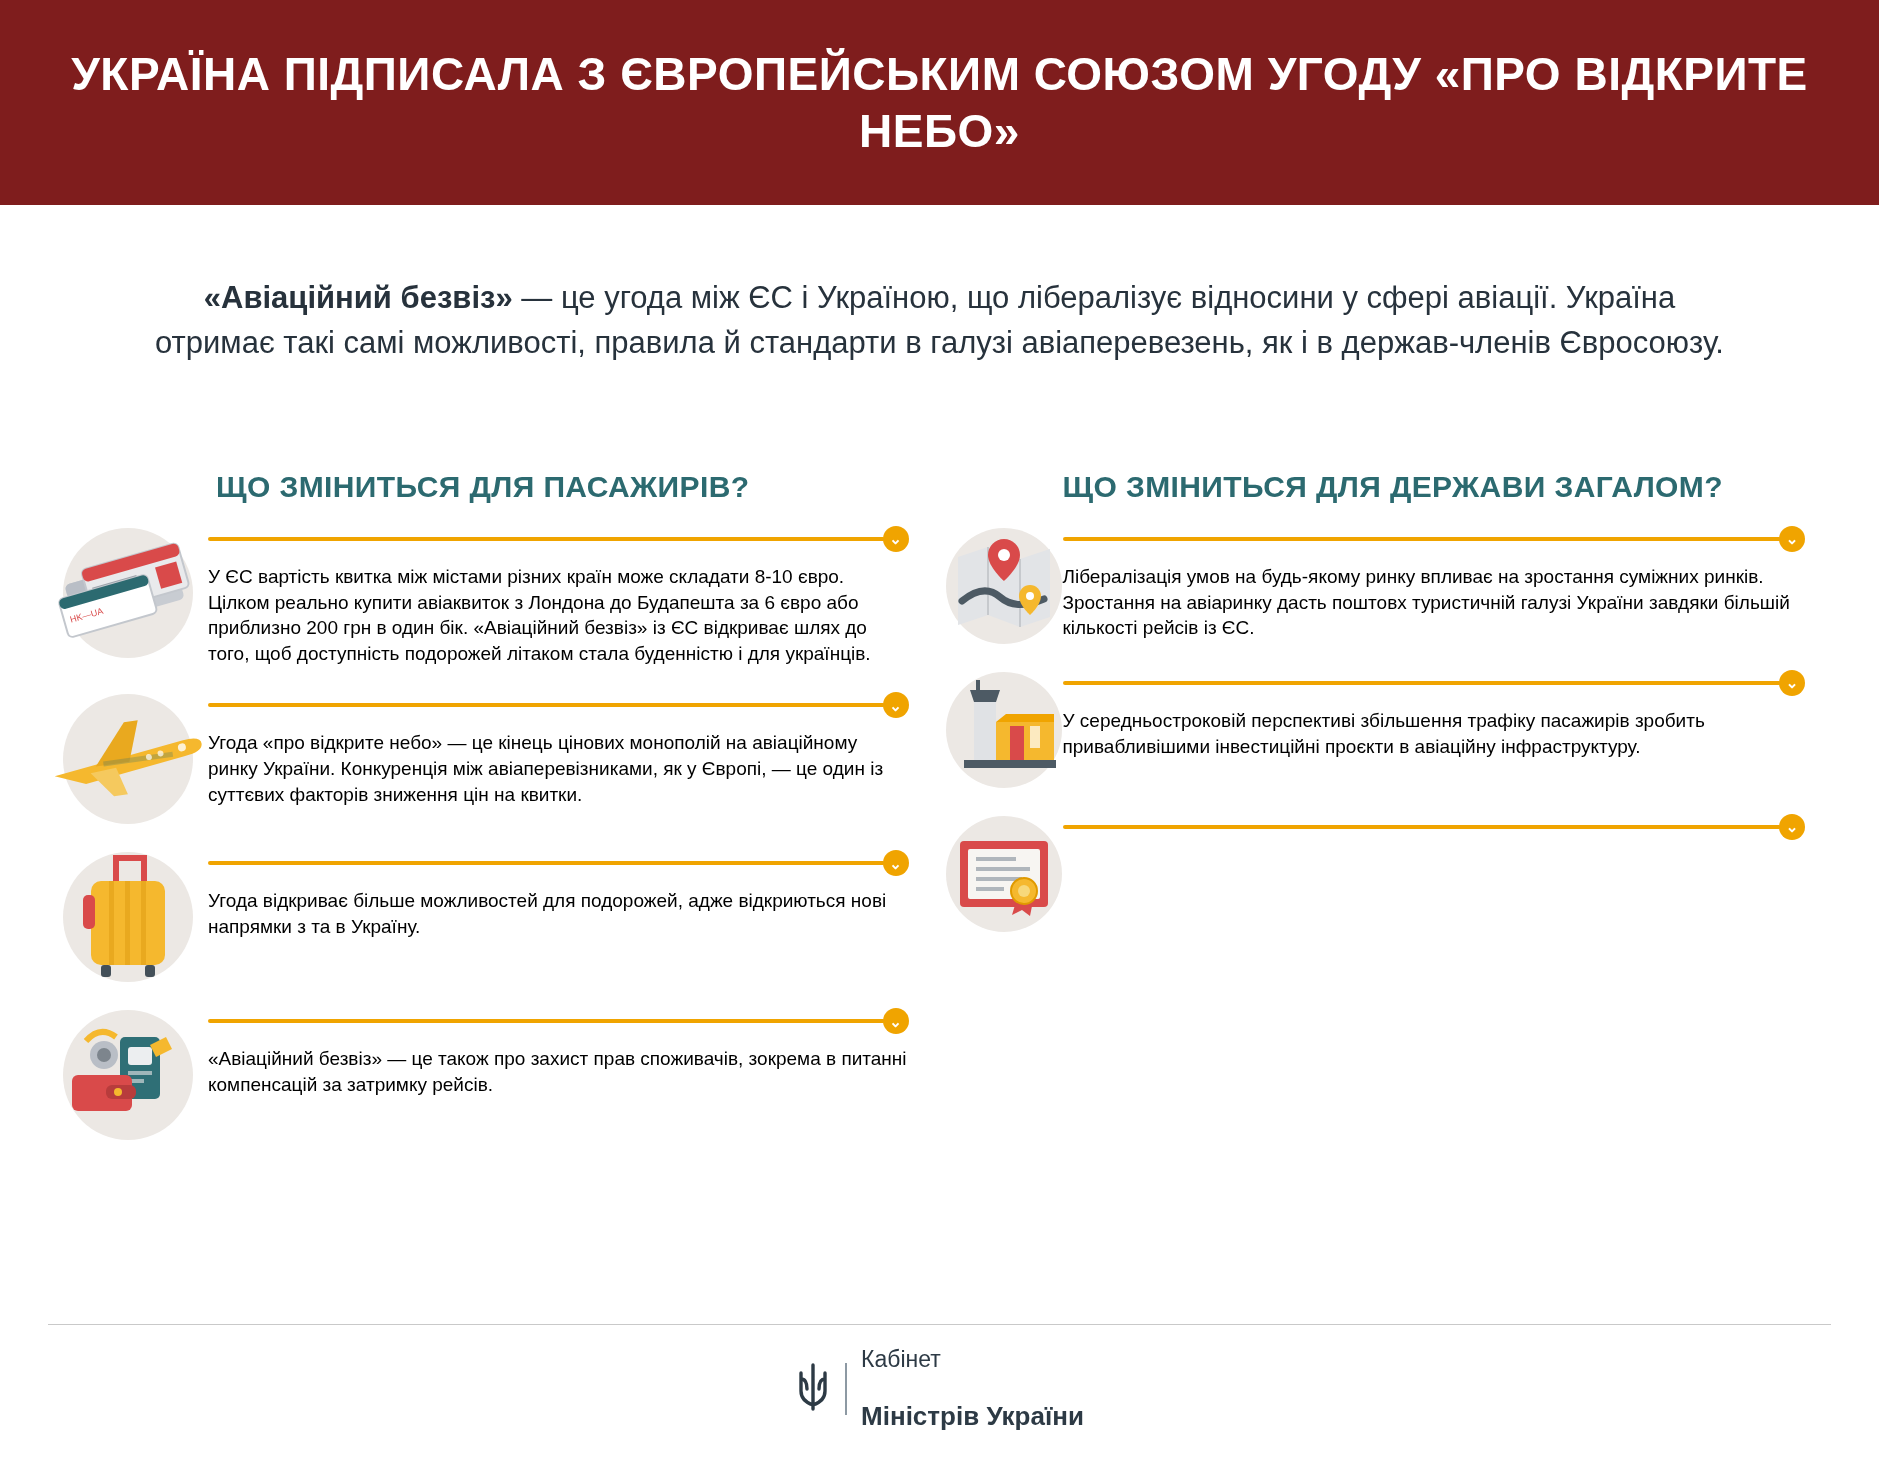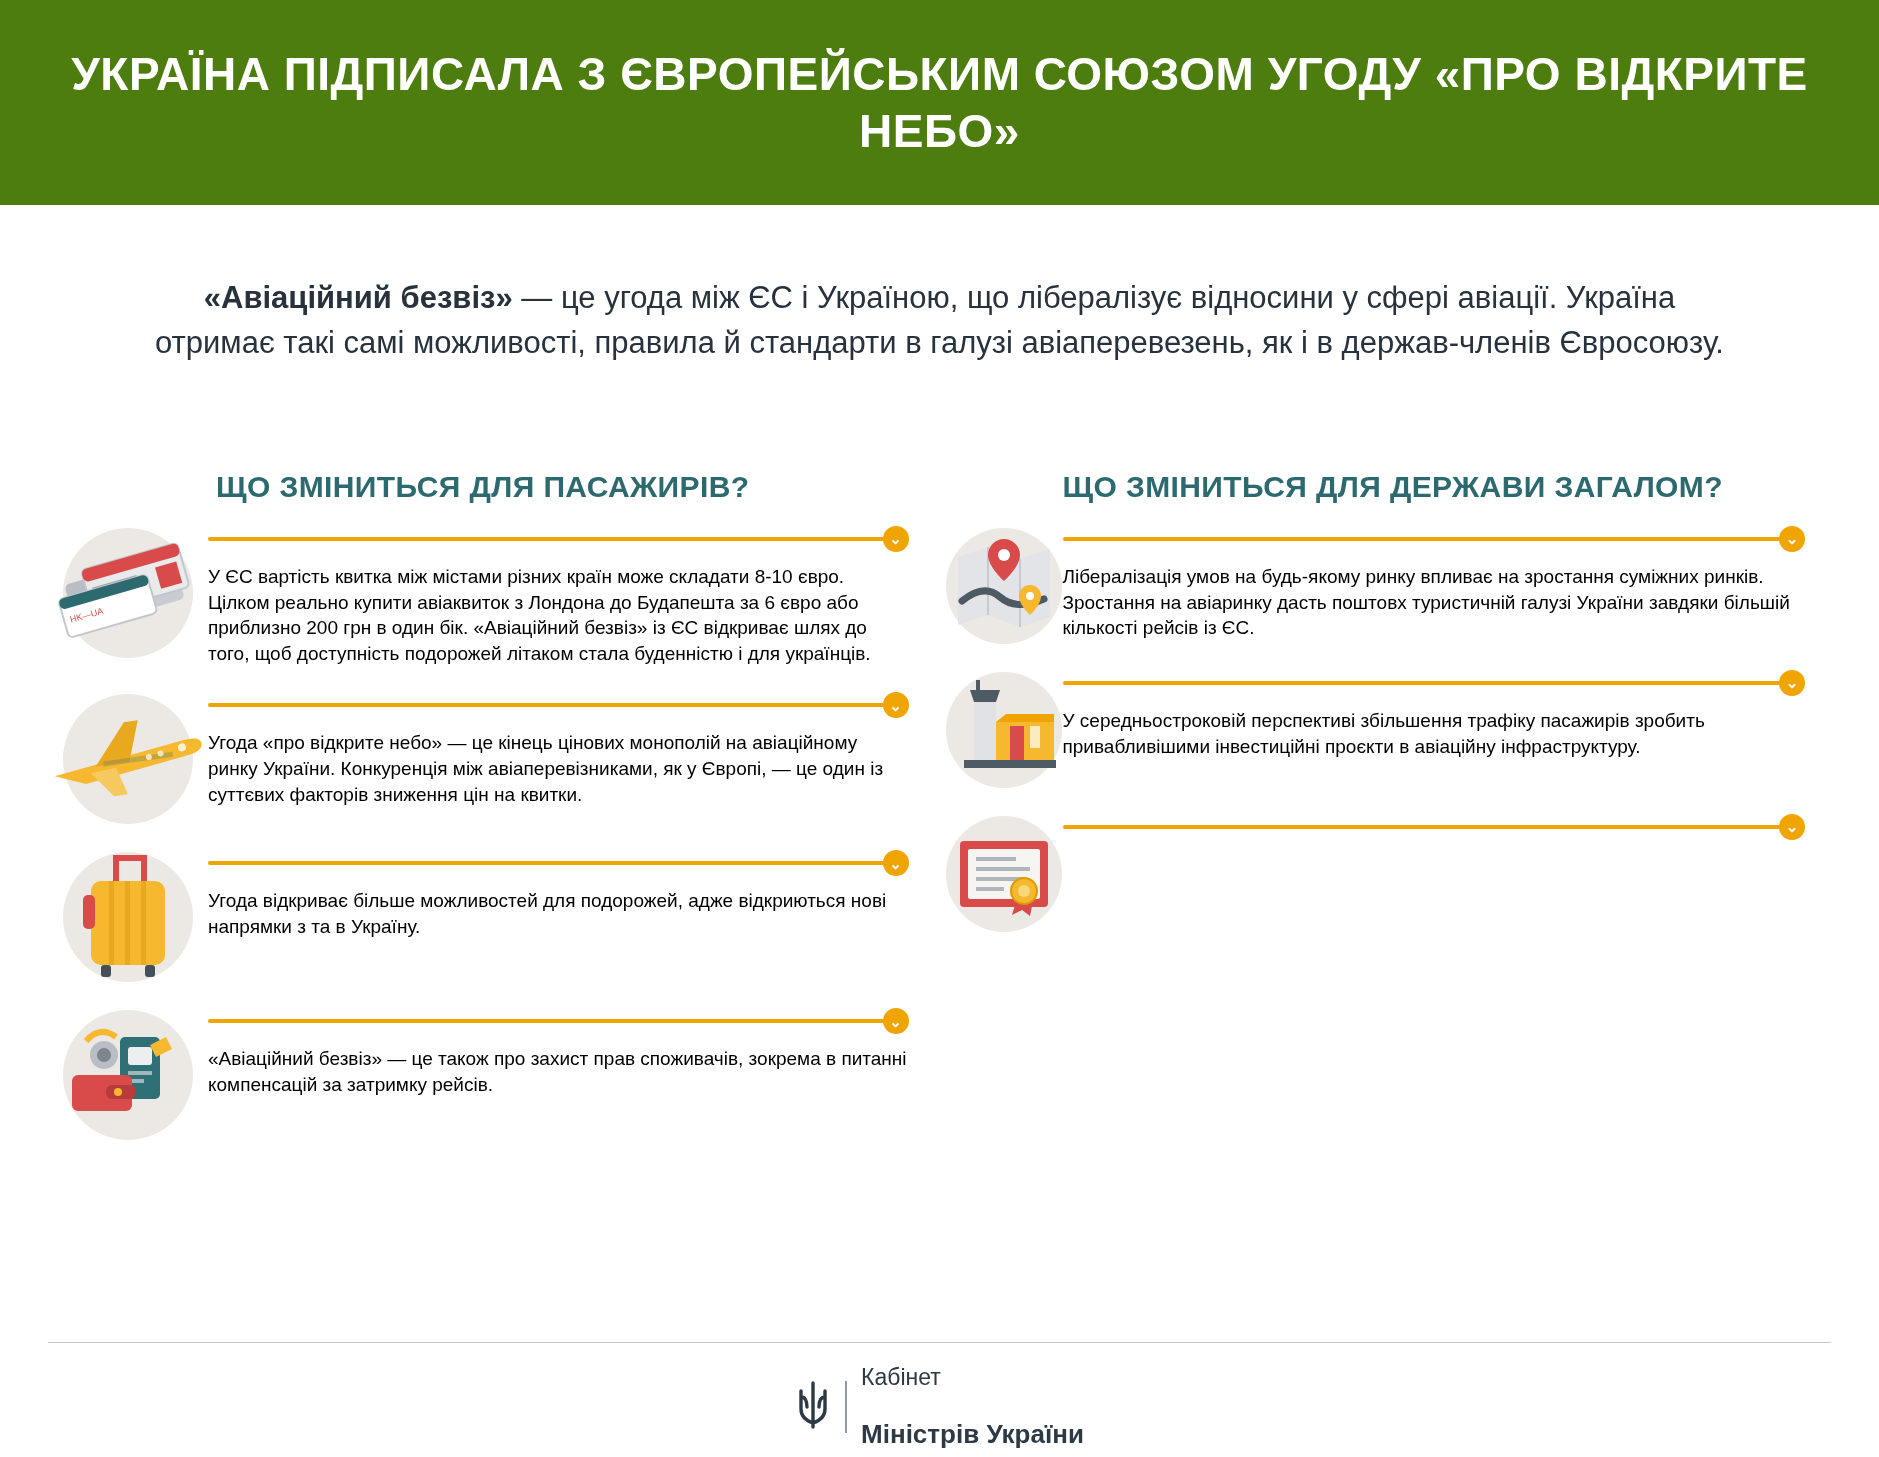--- a/index.html
+++ b/index.html
@@ -12,21 +12,21 @@
     width: 1879px;
     height: 1457px;
     font-family: "Liberation Sans", sans-serif;
     color: #2d3a45;
     overflow: hidden;
     position: relative;
   }
 
   
   .header {
-    background: #4d7c0f;
+    background: #7f1d1d;
     width: 100%;
     height: 205px;
     display: flex;
     align-items: center;
     justify-content: center;
     padding: 0 60px;
   }
   .header-title {
     color: #ffffff;
     font-size: 46px;
@@ -131,21 +131,21 @@
     line-height: 1.35;
     color: #000000;
   }
 
   
   .footer {
     position: absolute;
     left: 0;
     bottom: 0;
     width: 100%;
-    padding: 0 48px 8px 48px;
+    padding: 0 48px 26px 48px;
     border-radius: 9px;
   }
   .footer-rule {
     height: 1px;
     background: #c9c9c9;
     margin-bottom: 22px;
   }
   .footer-brand {
     display: flex;
     align-items: center;

